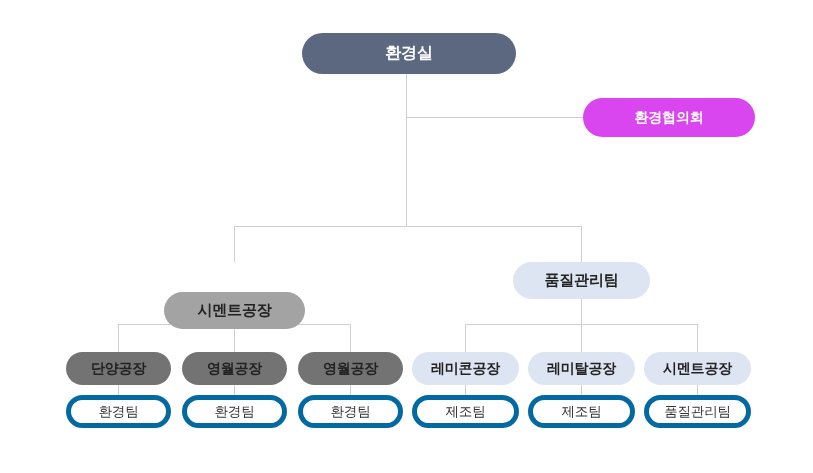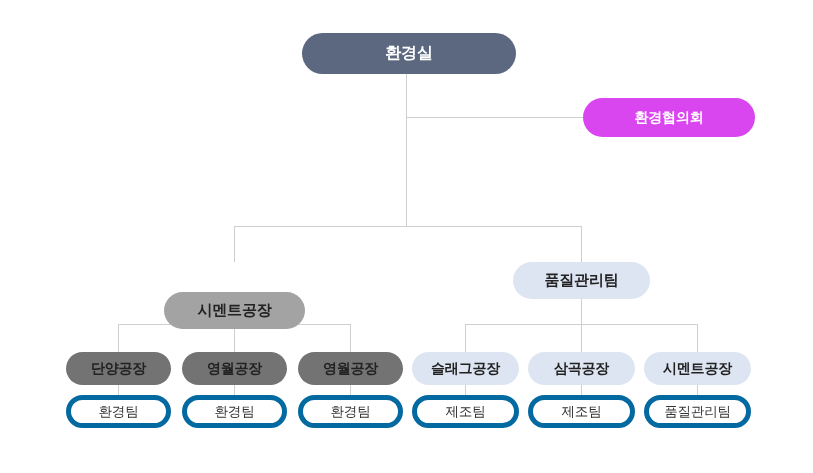--- a/index.html
+++ b/index.html
@@ -153,22 +153,22 @@
 
   <div class="node node-committee">환경협의회</div>
 
   <div class="node node-mid cement">시멘트공장</div>
 
   <div class="node node-mid region">품질관리팀</div>
 
   <div class="node node-plant cement-child" style="left:66px; width:105px;">단양공장</div>
   <div class="node node-plant cement-child" style="left:182px; width:105px;">영월공장</div>
   <div class="node node-plant cement-child" style="left:298px; width:105px;">영월공장</div>
-  <div class="node node-plant region-child" style="left:412px; width:107px;">슬래그공장</div>
-  <div class="node node-plant region-child" style="left:528px; width:107px;">삼곡공장</div>
+  <div class="node node-plant region-child" style="left:412px; width:107px;">레미콘공장</div>
+  <div class="node node-plant region-child" style="left:528px; width:107px;">레미탈공장</div>
   <div class="node node-plant region-child" style="left:644px; width:107px;">시멘트공장</div>
 
   <div class="node node-team" style="left:66px; width:105px;">환경팀</div>
   <div class="node node-team" style="left:182px; width:105px;">환경팀</div>
   <div class="node node-team" style="left:298px; width:105px;">환경팀</div>
   <div class="node node-team" style="left:412px; width:107px;">제조팀</div>
   <div class="node node-team" style="left:528px; width:107px;">제조팀</div>
   <div class="node node-team" style="left:644px; width:107px;">품질관리팀</div>
 
 </div>

